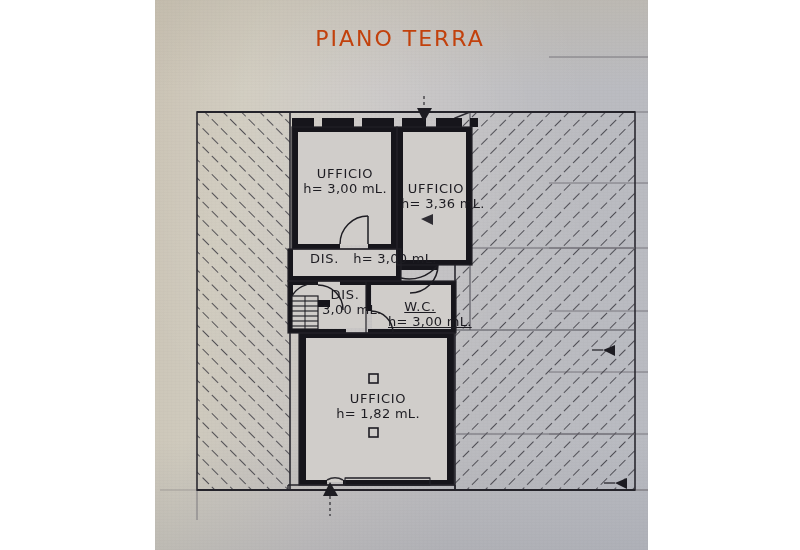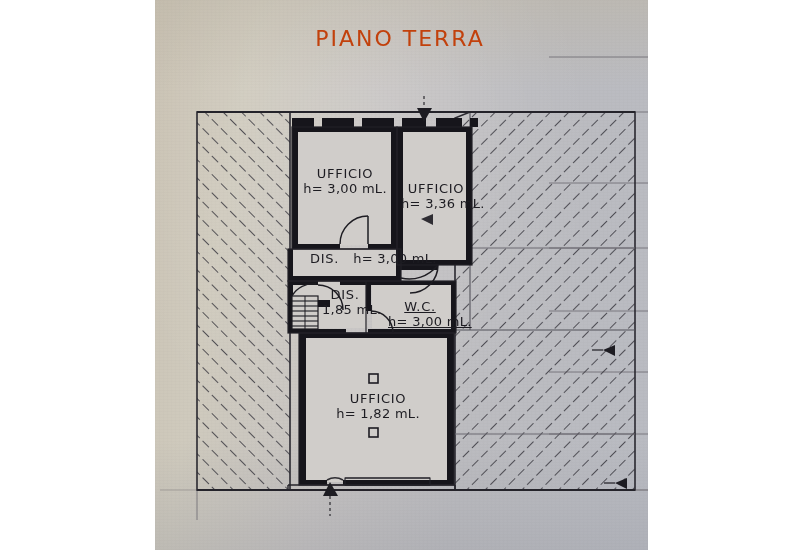--- a/index.html
+++ b/index.html
@@ -244,21 +244,21 @@
     <span class="h">h= 3,36 mL.</span>
   </div>
 
   <div class="lbl row" style="left:294px;top:249px;width:104px;text-align:left;padding-left:16px;">
     <span class="nm">DIS.</span>
     <span class="h">h= 3,00 mL.</span>
   </div>
 
   <div class="lbl" style="left:322px;top:287px;width:46px;">
     <span class="nm">DIS.</span>
-    <span class="h">1,85 mL.</span>
+    <span class="h">3,00 mL.</span>
   </div>
 
   <div class="lbl" style="left:388px;top:299px;width:64px;text-decoration:underline;">
     <span class="nm">W.C.</span>
     <span class="h">h= 3,00 mL.</span>
   </div>
 
   <div class="lbl" style="left:305px;top:391px;width:146px;">
     <span class="nm">UFFICIO</span>
     <span class="h">h= 1,82 mL.</span>

